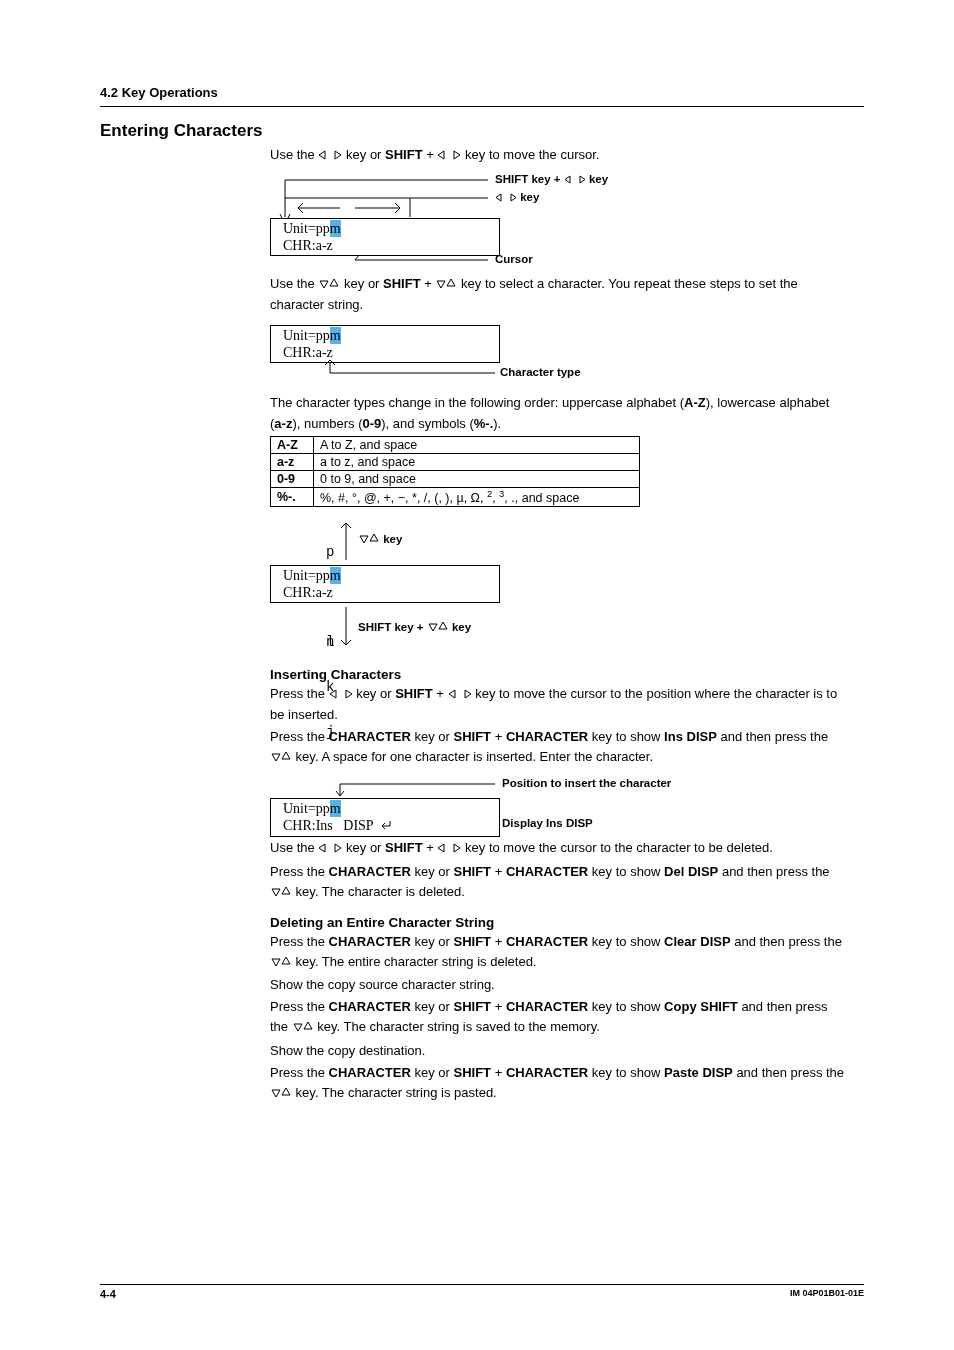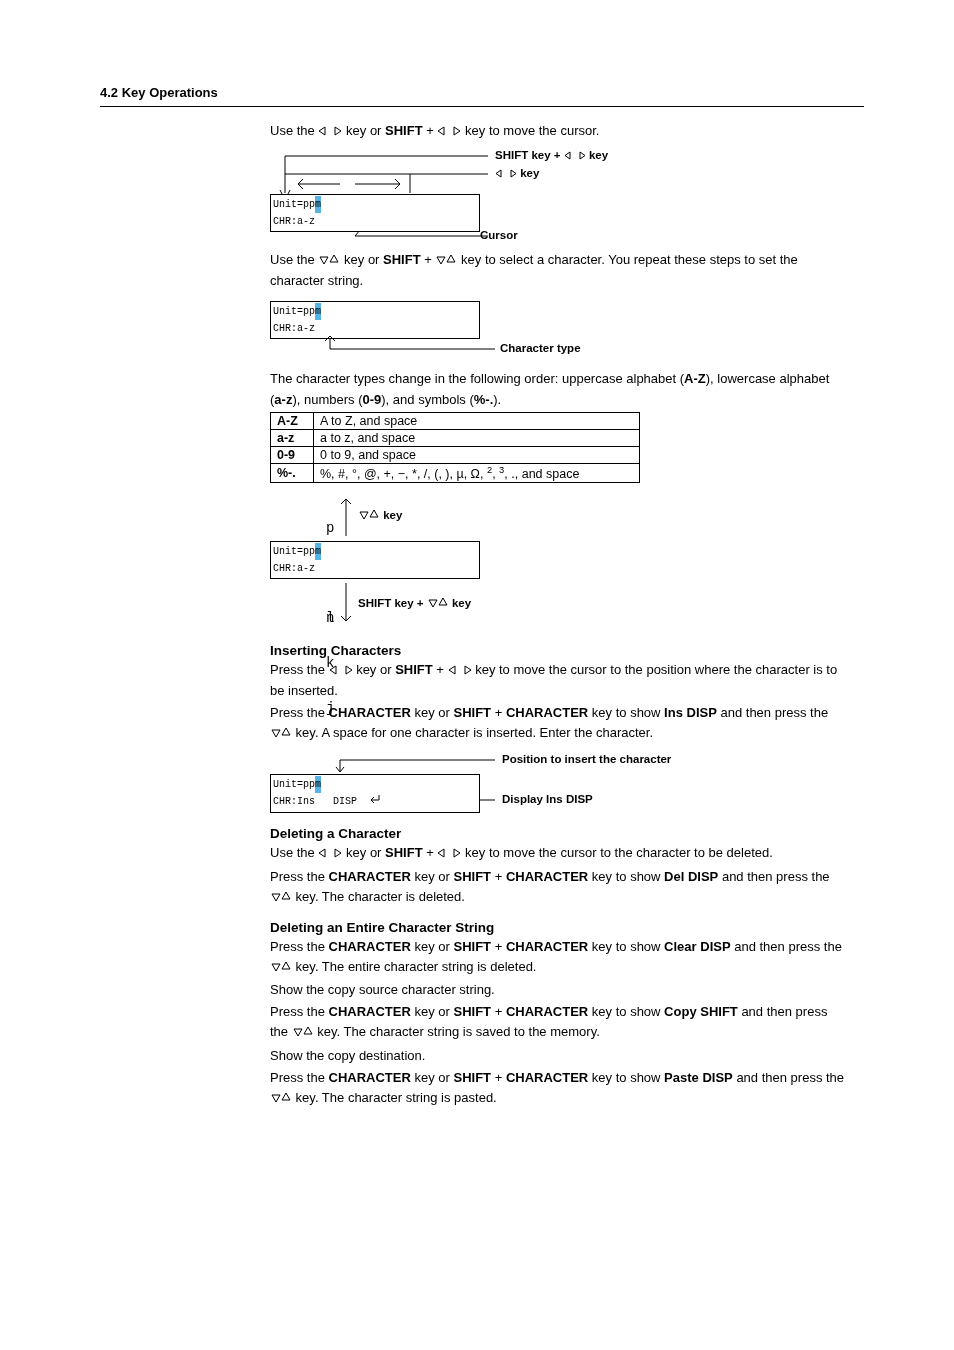--- a/index.html
+++ b/index.html
@@ -13,21 +13,21 @@
 
   .indent { margin-left:170px; }
   .p { line-height:1.55; margin:0 16px 2px 0; }
 
   .lr-icon, .ud-icon, .enter-icon { display:inline-block; vertical-align:-1px; }
   .lr-icon svg, .ud-icon svg, .enter-icon svg { display:inline; }
 
   .bold { font-weight:bold; }
 
   
-  .disp-box { border:1px solid #000; font-family: Liberation Mono, monospace; font-size:10px; line-height:17px; padding:1px 2px; display:inline-block; background:#fff; }
+  .disp-box { border:1px solid #000; font-family: Liberation Serif, serif; font-size:14px; line-height:17px; padding:1px 12px; display:inline-block; background:#fff; }
   .disp-row { white-space:pre; }
   .cursor-cell { background:#55b3e6; display:inline-block; }
 
   .mono { font-family:"Courier New", monospace; font-size:14px; line-height:15px; white-space:pre; }
 
   
   .fig { position:relative; }
 
   .char-table { border-collapse:collapse; font-size:12.5px; }
   .char-table td { border:0.8px solid #000; padding:1px 6px; }
@@ -49,20 +49,21 @@
 <body>
 <div class="page">
 
 <svg width="0" height="0" style="position:absolute">
       <defs></defs>
     </svg>
 
 <div class="section-header">4.2  Key Operations</div>
 <hr class="hr-thin">
 
+<div class="h-entering">Entering Characters</div>
 
 <div class="indent">
   <p class="p">
     <span>Use the </span><span class="lr-icon"><svg width="24" height="10">
             <path d="M1 5 L7 1 L7 9 Z" fill="none" stroke="#000" stroke-width="1"></path>
             <path d="M23 5 L17 1 L17 9 Z" fill="none" stroke="#000" stroke-width="1"></path>
           </svg></span><span> key or </span><span class="bold">SHIFT</span><span> + </span><span class="lr-icon"><svg width="24" height="10">
             <path d="M1 5 L7 1 L7 9 Z" fill="none" stroke="#000" stroke-width="1"></path>
             <path d="M23 5 L17 1 L17 9 Z" fill="none" stroke="#000" stroke-width="1"></path>
           </svg></span><span> key to move the cursor.</span>
@@ -97,21 +98,21 @@
       <div class="disp-row">CHR:a-z</div>
     </div>
     <span class="annot" style="left:225px; top:1px;"><span>SHIFT key + </span><span class="lr-icon"><svg width="22" height="9">
               <path d="M1 4.5 L6 1 L6 8 Z" fill="none" stroke="#000"></path>
               <path d="M21 4.5 L16 1 L16 8 Z" fill="none" stroke="#000"></path>
             </svg></span><span> key</span></span>
     <span class="annot" style="left:225px; top:19px;"><span class="lr-icon"><svg width="22" height="9">
               <path d="M1 4.5 L6 1 L6 8 Z" fill="none" stroke="#000"></path>
               <path d="M21 4.5 L16 1 L16 8 Z" fill="none" stroke="#000"></path>
             </svg></span><span> key</span></span>
-    <span class="annot" style="left:210px; top:81px;">Cursor</span>
+    <span class="annot" style="left:225px; top:81px;">Cursor</span>
   </div>
 
   <p class="p">
     <span>Use the </span><span class="ud-icon"><svg width="22" height="11">
             <path d="M6 10 L2 3 L10 3 Z" fill="none" stroke="#000"></path>
             <path d="M16 1 L12 8 L20 8 Z" fill="none" stroke="#000"></path>
           </svg></span><span> key or </span><span class="bold">SHIFT</span><span> + </span><span class="ud-icon"><svg width="22" height="11">
             <path d="M6 10 L2 3 L10 3 Z" fill="none" stroke="#000"></path>
             <path d="M16 1 L12 8 L20 8 Z" fill="none" stroke="#000"></path>
           </svg></span><span> key to select a character. You repeat these steps to set the character string.</span>
@@ -217,21 +218,20 @@
       <div class="disp-row"><span>Unit=pp</span><span class="cursor-cell">m</span></div>
       <div class="disp-row"><span>CHR:Ins</span><span>   DISP  </span><span class="enter-icon"><svg width="14" height="11">
                 <path d="M2 6 L10 6 L10 1" fill="none" stroke="#000"></path>
                 <polyline points="5,3 2,6 5,9" fill="none" stroke="#000"></polyline>
               </svg></span></div>
     </div>
     <span class="annot" style="left:232px; top:1px;">Position to insert the character</span>
     <span class="annot" style="left:232px; top:41px;">Display Ins DISP</span>
   </div>
 
-  <div class="sub-h">Deleting a Character</div>
   <p class="p">
     <span>Use the </span><span class="lr-icon"><svg width="24" height="10">
             <path d="M1 5 L7 1 L7 9 Z" fill="none" stroke="#000"></path>
             <path d="M23 5 L17 1 L17 9 Z" fill="none" stroke="#000"></path>
           </svg></span><span> key or </span><span class="bold">SHIFT</span><span> + </span><span class="lr-icon"><svg width="24" height="10">
             <path d="M1 5 L7 1 L7 9 Z" fill="none" stroke="#000"></path>
             <path d="M23 5 L17 1 L17 9 Z" fill="none" stroke="#000"></path>
           </svg></span><span> key to move the cursor to the character to be deleted.</span>
   </p>
   <p class="p">
@@ -259,14 +259,19 @@
   <p class="p">Show the copy destination.</p>
   <p class="p">
     <span>Press the </span><span class="bold">CHARACTER</span><span> key or </span><span class="bold">SHIFT</span><span> + </span><span class="bold">CHARACTER</span><span> key to show </span><span class="bold">Paste DISP</span><span> and then press the </span><span class="ud-icon"><svg width="22" height="11">
             <path d="M6 10 L2 3 L10 3 Z" fill="none" stroke="#000"></path>
             <path d="M16 1 L12 8 L20 8 Z" fill="none" stroke="#000"></path>
           </svg></span><span> key. The character string is pasted.</span>
   </p>
 
 </div>
 
-
+<div class="page-footer">
+  <hr class="footer-rule">
+  <span class="pn">4-4</span>
+  <span class="doc">IM 04P01B01-01E</span>
 </div>
 
+</div>
+
 </body></html>

